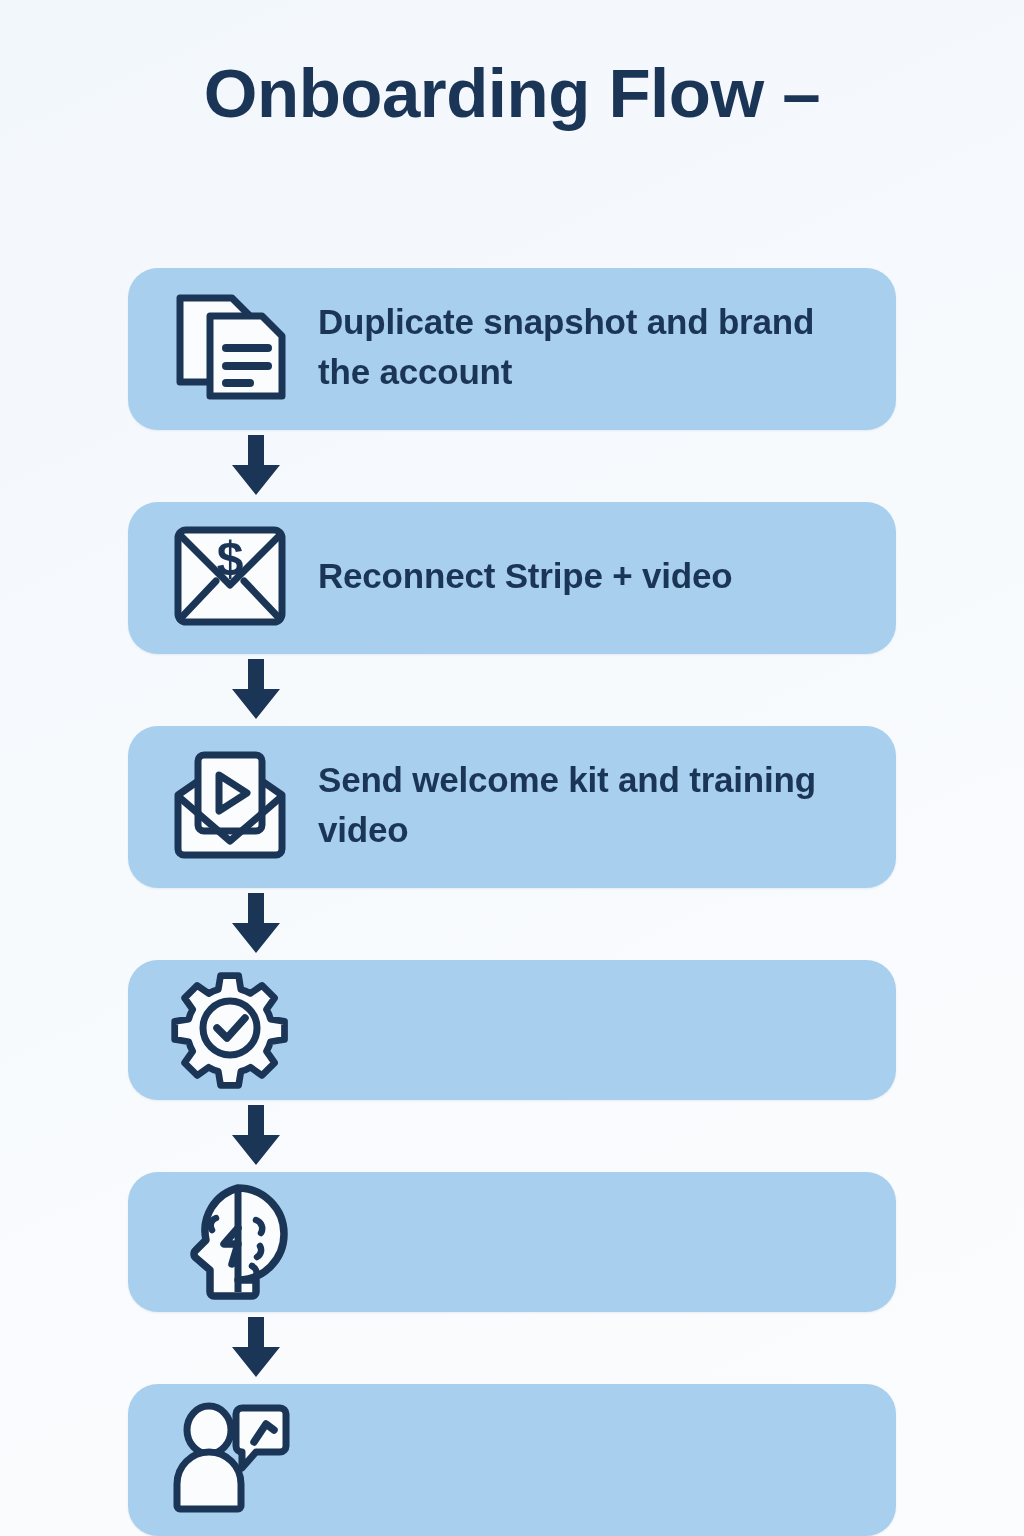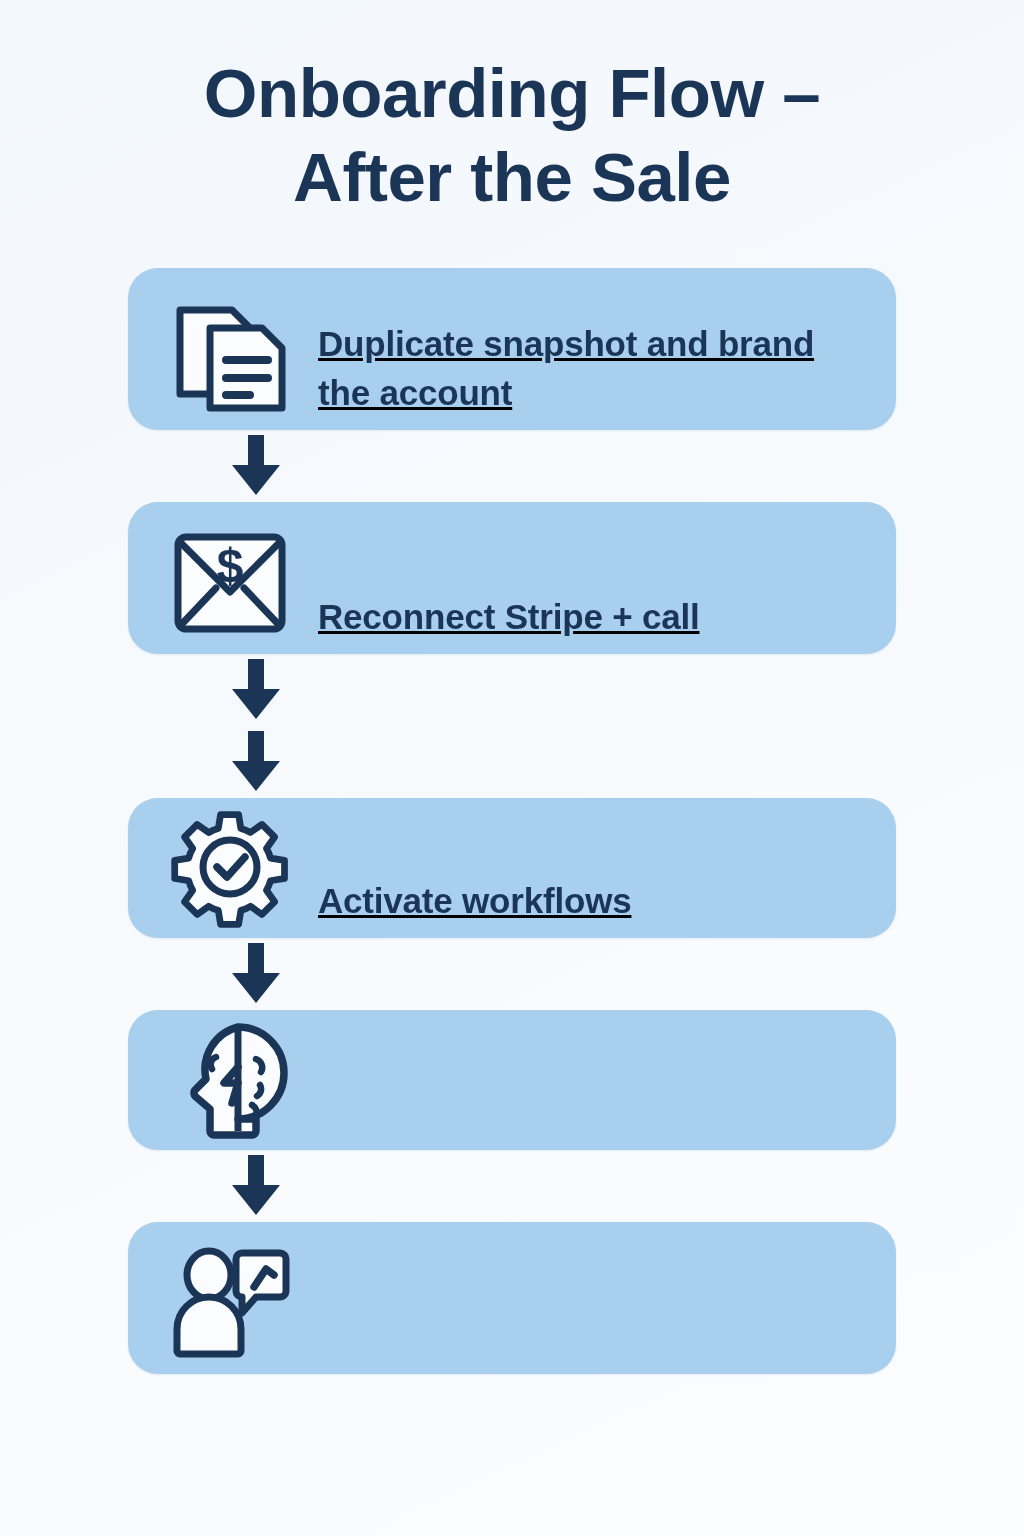--- a/index.html
+++ b/index.html
@@ -42,27 +42,26 @@
   .flow {
     position: absolute;
     left: 128px;
     top: 268px;
     width: 768px;
   }
 
   .step {
     position: relative;
     display: flex;
-    align-items: flex-end;
+    align-items: center;
     background: #a8cfee;
     border-radius: 30px;
     box-sizing: border-box;
-    padding: 0 34px 12px 36px;
+    padding: 0 34px 4px 36px;
     box-shadow: 0 1px 2px rgba(120,150,180,0.14);
-    text-decoration: underline;
   }
   .step.h-tall  { height: 162px; }
   .step.h-mid   { height: 152px; }
   .step.h-short { height: 140px; }
 
   .icon-slot {
     flex: 0 0 auto;
     width: 132px;
     height: 118px;
     display: flex;
@@ -92,21 +91,20 @@
   }
   .connector svg { display: block; }
 </style>
 </head>
 <body>
 
 <div class="page">
 
   <div class="title">
     <span class="title-line">Onboarding Flow –</span>
-    <span class="title-line">After the Sale</span>
   </div>
 
   <div class="flow">
 
     <div class="step h-tall">
       <div class="icon-slot">
         <svg width="120" height="114" viewBox="0 0 120 114">
           <g fill="#fafcfe" stroke="#1b3557" stroke-width="7" stroke-linejoin="round" stroke-linecap="round">
             <path d="M10 8 H62 L82 28 V92 H10 Z"></path>
             <path d="M40 26 H92 L112 46 V106 H40 Z"></path>
@@ -129,47 +127,57 @@
 
     <div class="step h-mid">
       <div class="icon-slot">
         <svg width="118" height="106" viewBox="0 0 118 106">
           <rect x="7" y="7" width="104" height="92" rx="8" fill="#fafcfe" stroke="#1b3557" stroke-width="7"></rect>
           <path d="M9 12 L59 62 L109 12" fill="none" stroke="#1b3557" stroke-width="7" stroke-linejoin="round" stroke-linecap="round"></path>
           <path d="M9 96 L45 58 M109 96 L73 58" fill="none" stroke="#1b3557" stroke-width="7" stroke-linecap="round"></path>
           <text x="59" y="52" text-anchor="middle" font-family="'Liberation Sans', sans-serif" font-size="48" font-weight="bold" fill="#1b3557">$</text>
         </svg>
       </div>
-      <div class="step-label">Reconnect Stripe + call</div>
-    </div>
-
-    <div class="connector">
-      <svg width="58" height="62" viewBox="0 0 58 62">
-        <path d="M21 0 H37 V30 H53 L29 60 L5 30 H21 Z" fill="#1b3557"></path>
-      </svg>
-    </div>
-
+      <div class="step-label">Reconnect Stripe + video</div>
+    </div>
+
+    <div class="connector">
+      <svg width="58" height="62" viewBox="0 0 58 62">
+        <path d="M21 0 H37 V30 H53 L29 60 L5 30 H21 Z" fill="#1b3557"></path>
+      </svg>
+    </div>
+
+    <div class="step h-tall">
+      <div class="icon-slot">
+        <svg width="118" height="112" viewBox="0 0 118 112">
+          <path d="M7 46 L59 10 L111 46 V100 a6 6 0 0 1 -6 6 H13 a6 6 0 0 1 -6 -6 Z" fill="#fafcfe" stroke="#1b3557" stroke-width="7" stroke-linejoin="round"></path>
+          <rect x="27" y="6" width="64" height="76" rx="6" fill="#fafcfe" stroke="#1b3557" stroke-width="7"></rect>
+          <path d="M48 26 L76 44 L48 62 Z" fill="none" stroke="#1b3557" stroke-width="7" stroke-linejoin="round"></path>
+          <path d="M8 48 L59 92 L110 48" fill="none" stroke="#1b3557" stroke-width="7" stroke-linejoin="round" stroke-linecap="round"></path>
+        </svg>
+      </div>
+      <div class="step-label">Send welcome kit and training video</div>
+    </div>
 
     <div class="connector">
       <svg width="58" height="62" viewBox="0 0 58 62">
         <path d="M21 0 H37 V30 H53 L29 60 L5 30 H21 Z" fill="#1b3557"></path>
       </svg>
     </div>
 
     <div class="step h-short">
       <div class="icon-slot">
         <svg width="116" height="116" viewBox="0 0 116 116">
           <path d="M47 6 H69 L72 22 L86 28 L99 19 L115 35 L106 48 L112 62 L128 65 V87
                    L112 90 L106 104 L115 117 L99 133" fill="none" stroke="none"></path>
           <path d="M48 5 h20 l2.5 15.5 a38 38 0 0 1 10.5 4.4 L94 16 l14 14 -9 12.8 a38 38 0 0 1 4.4 10.6 L119 56 v20 l-15.6 2.6 a38 38 0 0 1 -4.4 10.6 l9 12.8 -14 14 -12.8 -9 a38 38 0 0 1 -10.6 4.4 L68 127 h-20 l-2.6 -15.6 a38 38 0 0 1 -10.6 -4.4 l-12.8 9 -14 -14 9 -12.8 a38 38 0 0 1 -4.4 -10.6 L-3 76 v-20 l15.6 -2.6 a38 38 0 0 1 4.4 -10.6 l-9 -12.8 14 -14 12.8 9 a38 38 0 0 1 10.6 -4.4 Z" transform="translate(0,-8) scale(0.9) translate(6,10)" fill="#fafcfe" stroke="#1b3557" stroke-width="7.5" stroke-linejoin="round"></path>
           <circle cx="58" cy="58" r="27" fill="#fafcfe" stroke="#1b3557" stroke-width="7"></circle>
           <path d="M45 58 L55 68 L73 48" fill="none" stroke="#1b3557" stroke-width="7.5" stroke-linecap="round" stroke-linejoin="round"></path>
         </svg>
       </div>
-      <div class="step-label">Activate workflows</div>
     </div>
 
     <div class="connector">
       <svg width="58" height="62" viewBox="0 0 58 62">
         <path d="M21 0 H37 V30 H53 L29 60 L5 30 H21 Z" fill="#1b3557"></path>
       </svg>
     </div>
 
     <div class="step h-short">
       <div class="icon-slot">

